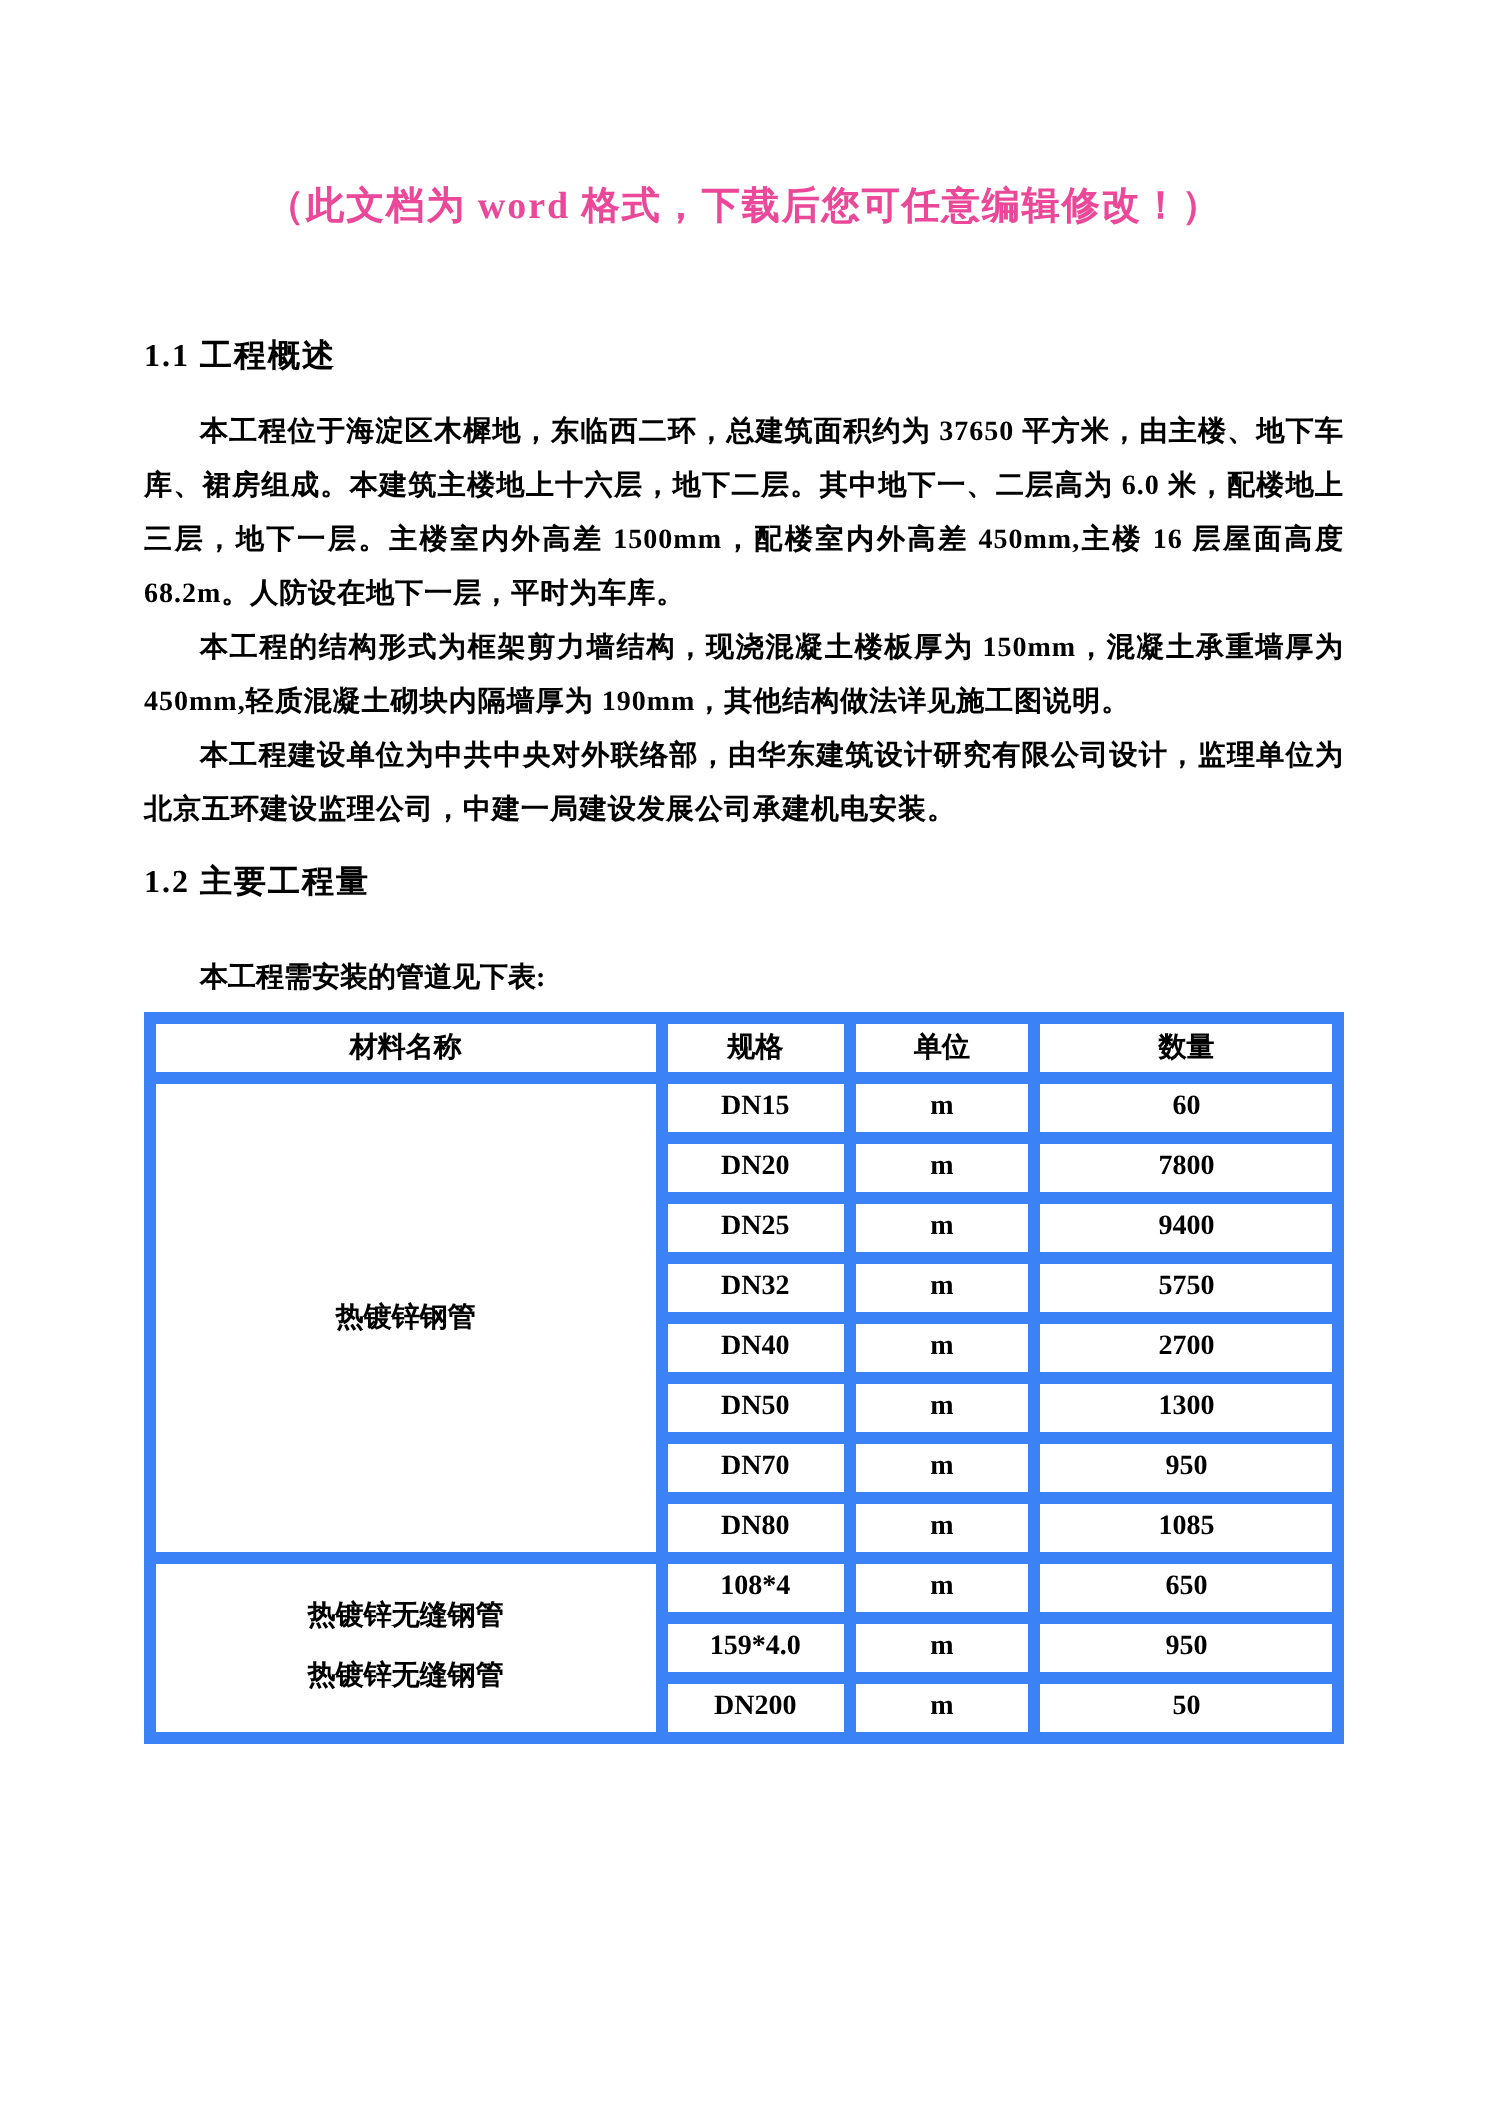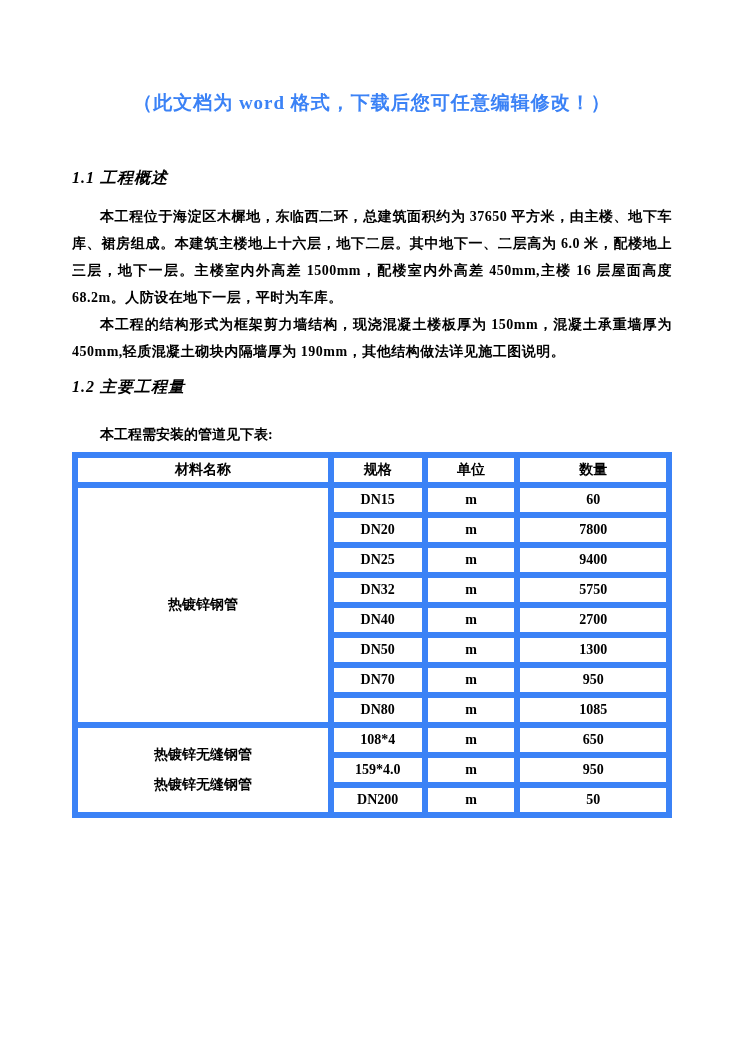--- a/index.html
+++ b/index.html
@@ -11,40 +11,39 @@
     color: #000000;
   }
   .page {
     width: 744px;
     height: 1052px;
     padding: 90px 72px 40px 72px;
     background: #ffffff;
     overflow: hidden;
   }
   .notice {
-    color: #3b82f6;
+    color: #ec4899;
     font-weight: bold;
     font-size: 19px;
     text-align: center;
     letter-spacing: 1px;
     margin-bottom: 52px;
   }
   .main-title {
     font-size: 17px;
     font-weight: bold;
     text-align: center;
     letter-spacing: 2px;
     margin-bottom: 30px;
   }
   .h-section {
     font-size: 16px;
     font-weight: bold;
     margin-bottom: 14px;
     letter-spacing: 1px;
-    font-style: italic;
   }
   .body-para {
     font-size: 14px;
     font-weight: bold;
     line-height: 27px;
     text-align: justify;
     text-indent: 2em;
     letter-spacing: 0.5px;
   }
   .h-12 { margin-top: 12px; margin-bottom: 28px; }
@@ -81,20 +80,21 @@
 
 <div class="page">
 
   <div class="notice">（此文档为 word 格式，下载后您可任意编辑修改！）</div>
 
 
   <h2 class="h-section">1.1 工程概述</h2>
 
   <p class="body-para">本工程位于海淀区木樨地，东临西二环，总建筑面积约为 37650 平方米，由主楼、地下车库、裙房组成。本建筑主楼地上十六层，地下二层。其中地下一、二层高为 6.0 米，配楼地上三层，地下一层。主楼室内外高差 1500mm，配楼室内外高差 450mm,主楼 16 层屋面高度68.2m。人防设在地下一层，平时为车库。</p>
   <p class="body-para">本工程的结构形式为框架剪力墙结构，现浇混凝土楼板厚为 150mm，混凝土承重墙厚为450mm,轻质混凝土砌块内隔墙厚为 190mm，其他结构做法详见施工图说明。</p>
+  <p class="body-para">本工程建设单位为中共中央对外联络部，由华东建筑设计研究有限公司设计，监理单位为北京五环建设监理公司，中建一局建设发展公司承建机电安装。</p>
 
   <h2 class="h-section h-12">1.2 主要工程量</h2>
 
 
   <p class="table-intro">本工程需安装的管道见下表:</p>
 
   <table class="pipe-table">
     <thead>
       <tr>
         <th class="col-material">材料名称</th>

